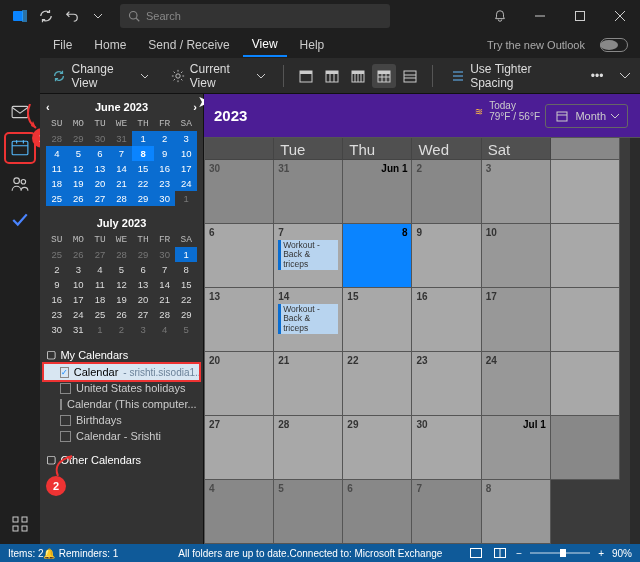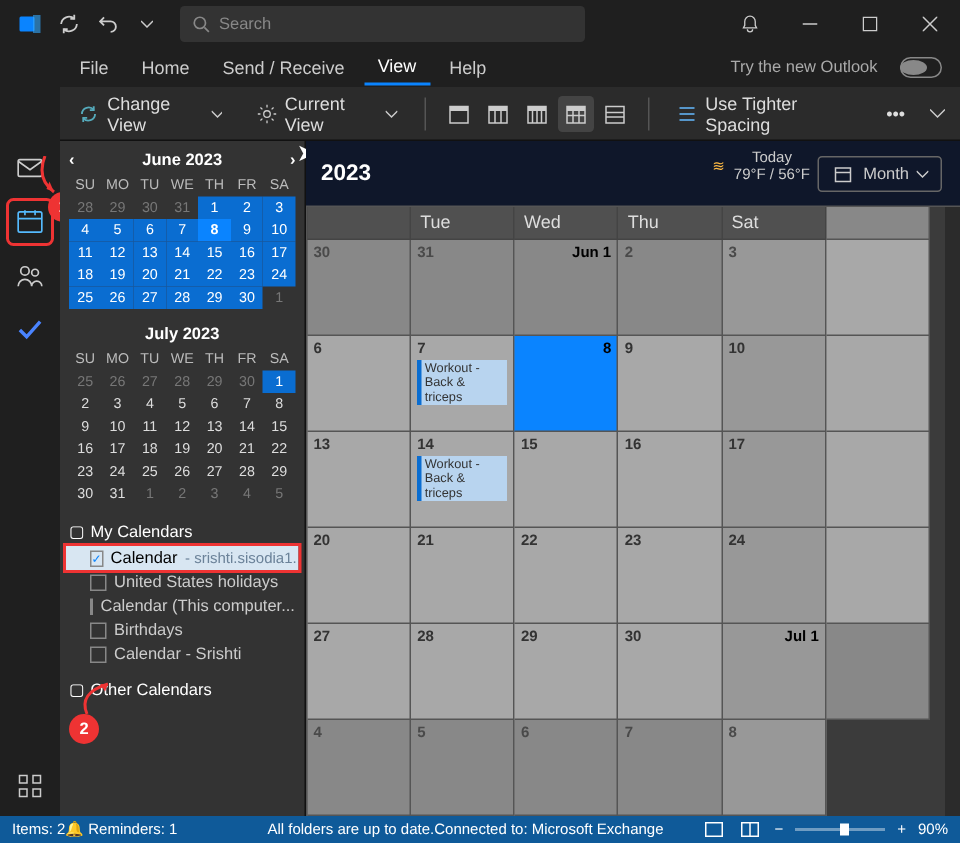--- a/index.html
+++ b/index.html
@@ -24,40 +24,40 @@
   .ribbon .viewicons .vi.sel { background: #444; }
   .main { display: flex; height: calc(562px - 32px - 26px - 36px - 18px); }
   .rail { width: 40px; background: #1f1f1f; display: flex; flex-direction: column; align-items: center; padding-top: 4px; gap: 8px; position: relative; }
   .railic { width: 28px; height: 28px; display: flex; align-items: center; justify-content: center; color: #999; border-radius: 3px; position: relative; }
   .railic.sel { outline: 2px solid #e33; }
   .callout { position: absolute; width: 20px; height: 20px; border-radius: 50%; background: #e33; color: #fff; font-weight: bold; display: flex; align-items: center; justify-content: center; font-size: 11px; }
   .sidepane { width: 164px; background: #333; display: flex; flex-direction: column; border-right: 1px solid #111; position: relative; }
   .minical { padding: 4px 6px; }
   .monthhdr { display: flex; justify-content: space-between; align-items: center; color: #fff; font-size: 11px; font-weight: 600; padding: 3px 0; }
   .dowrow, .wk { display: grid; grid-template-columns: repeat(7, 1fr); text-align: center; font-size: 9.5px; }
-  .dowrow span { color: #bbb; padding: 2px 0; }
+  .dowrow span { color: #bbb; padding: 2px 0; font-family: Liberation Mono, monospace; }
   .wk span { padding: 2px 0; color: #ddd; }
   .wk span.dim { color: #777; }
   .wk span.hl { background: #0a6dd1; color: #fff; }
   .wk span.today { background: #0a84ff; color: #fff; font-weight: bold; }
   .callist { padding: 4px 4px; font-size: 11px; flex: 1; overflow: hidden; }
   .calhdr { display: flex; align-items: center; gap: 4px; color: #fff; padding: 3px 2px; }
   .calitem { display: flex; align-items: center; gap: 5px; padding: 2px 4px 2px 16px; color: #ccc; white-space: nowrap; overflow: hidden; }
   .calitem.selected { background: #d8e6f2; color: #000; outline: 2px solid #e33; }
   .calitem .sec { color: #888; font-size: 10px; }
   .calitem.selected .sec { color: #6b8299; }
   .chk { width: 11px; height: 11px; border: 1px solid #888; display: inline-flex; align-items: center; justify-content: center; font-size: 8px; }
   .chk.checked::after { content: "✓"; color: #0a84ff; }
   .calarea { flex: 1; background: #3b3b3b; display: flex; flex-direction: column; position: relative; }
-  .calhdrbar { height: 44px; background: #0f172a; display: flex; align-items: center; padding: 0 10px; gap: 10px; border-bottom: 1px solid #555; position: relative; text-align: center; }
+  .calhdrbar { height: 44px; background: #4c1d95; display: flex; align-items: center; padding: 0 10px; gap: 10px; border-bottom: 1px solid #555; position: relative; }
   .calhdrbar .title { font-size: 15px; font-weight: 600; color: #fff; }
   .weather { position: absolute; right: 100px; top: 6px; display: flex; align-items: center; gap: 6px; font-size: 10px; color: #ccc; }
   .monthbtn { position: absolute; right: 12px; display: flex; align-items: center; gap: 5px; border: 1px solid #666; padding: 3px 8px; border-radius: 3px; font-size: 11px; }
   .grid { flex: 1; display: grid; grid-template-columns: repeat(6, 1fr); grid-template-rows: 22px repeat(6, 1fr); border-left: 1px solid #555; margin-right: 10px; }
-  .grid .dh { background: #505050; color: #ddd; font-size: 12px; padding: 3px 6px; border-right: 1px solid #444; border-bottom: 1px solid #444; }
+  .grid .dh { background: #505050; color: #ddd; font-size: 15px; padding: 3px 6px; border-right: 1px solid #444; border-bottom: 1px solid #444; }
   .grid .cell { border-right: 1px solid #555; border-bottom: 1px solid #555; padding: 3px 4px; font-size: 10px; background: #a8a8a8; color: #333; position: relative; }
   .grid .cell.off { background: #888; color: #4a4a4a; }
   .grid .cell.wkend { background: #989898; }
   .grid .cell.today { background: #0a84ff; color: #fff; }
   .grid .cell .dn { font-weight: 600; }
   .grid .cell.bold .dn { color: #000; text-align: right; }
   .evt { background: #b8d4ef; border-left: 3px solid #0a6dd1; font-size: 8.5px; color: #333; padding: 1px 2px; margin-top: 2px; line-height: 1.1; }
   .statusbar { height: 18px; background: #0f5a99; color: #fff; display: flex; align-items: center; font-size: 10px; padding: 0 8px; gap: 0; }
   .statusbar .r { margin-left: auto; display: flex; align-items: center; gap: 8px; }
   .zoomtrack { width: 60px; height: 2px; background: #fff6; position: relative; }
@@ -457,22 +457,22 @@
         <span>Month</span>
         <svg width="8" height="8">
             <path d="M0 2l4 4 4-4" stroke="#ccc" fill="none"></path>
           </svg>
       </div>
     </div>
     <div style="display:flex;flex:1">
       <div class="grid" id="biggrid" style="flex:1">
           <div class="dh"></div>
           <div class="dh">Tue</div>
+          <div class="dh">Thu</div>
           <div class="dh">Wed</div>
-          <div class="dh">Thu</div>
           <div class="dh">Sat</div>
           <div class="cell off"></div>
           <div class="cell off">
             <div class="dn">30</div>
           </div>
           <div class="cell off">
             <div class="dn">31</div>
           </div>
           <div class="cell off bold">
             <div class="dn">Jun 1</div>

